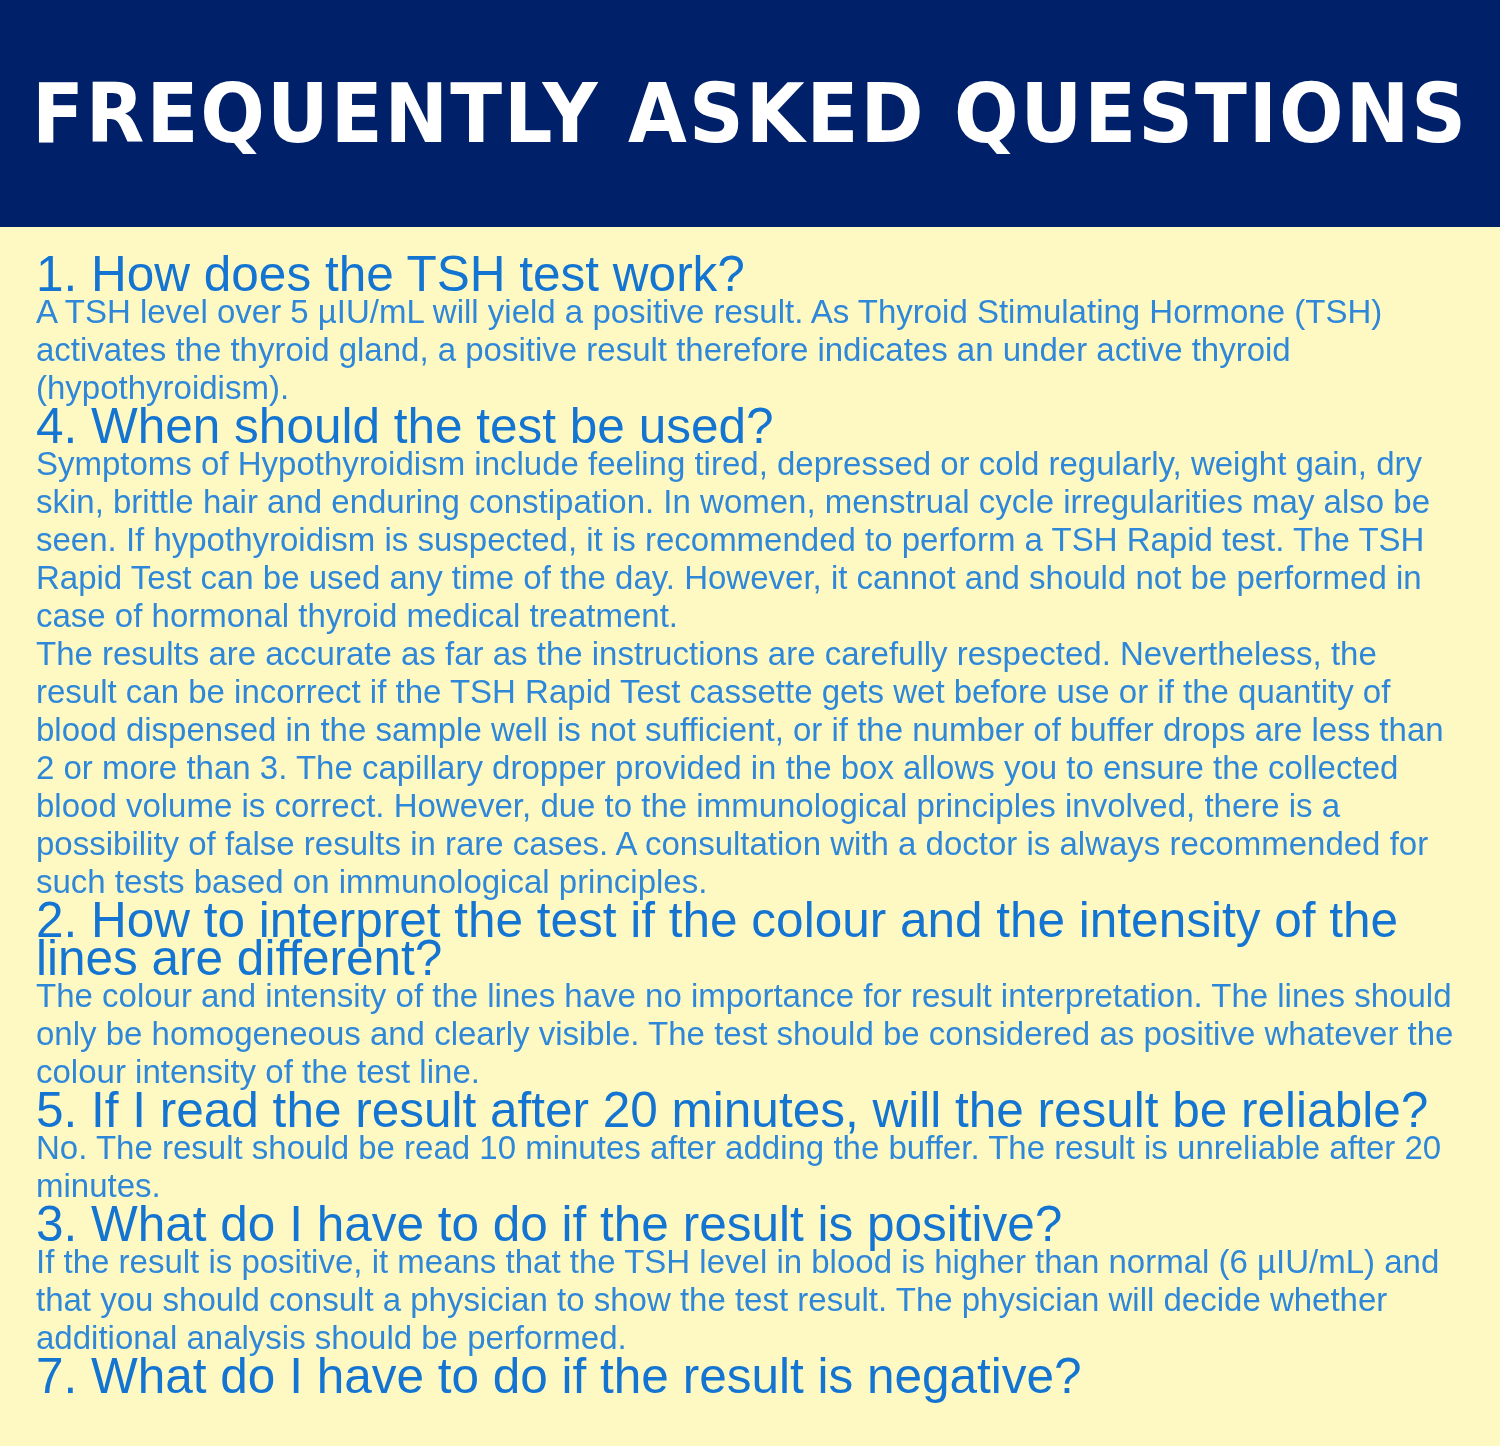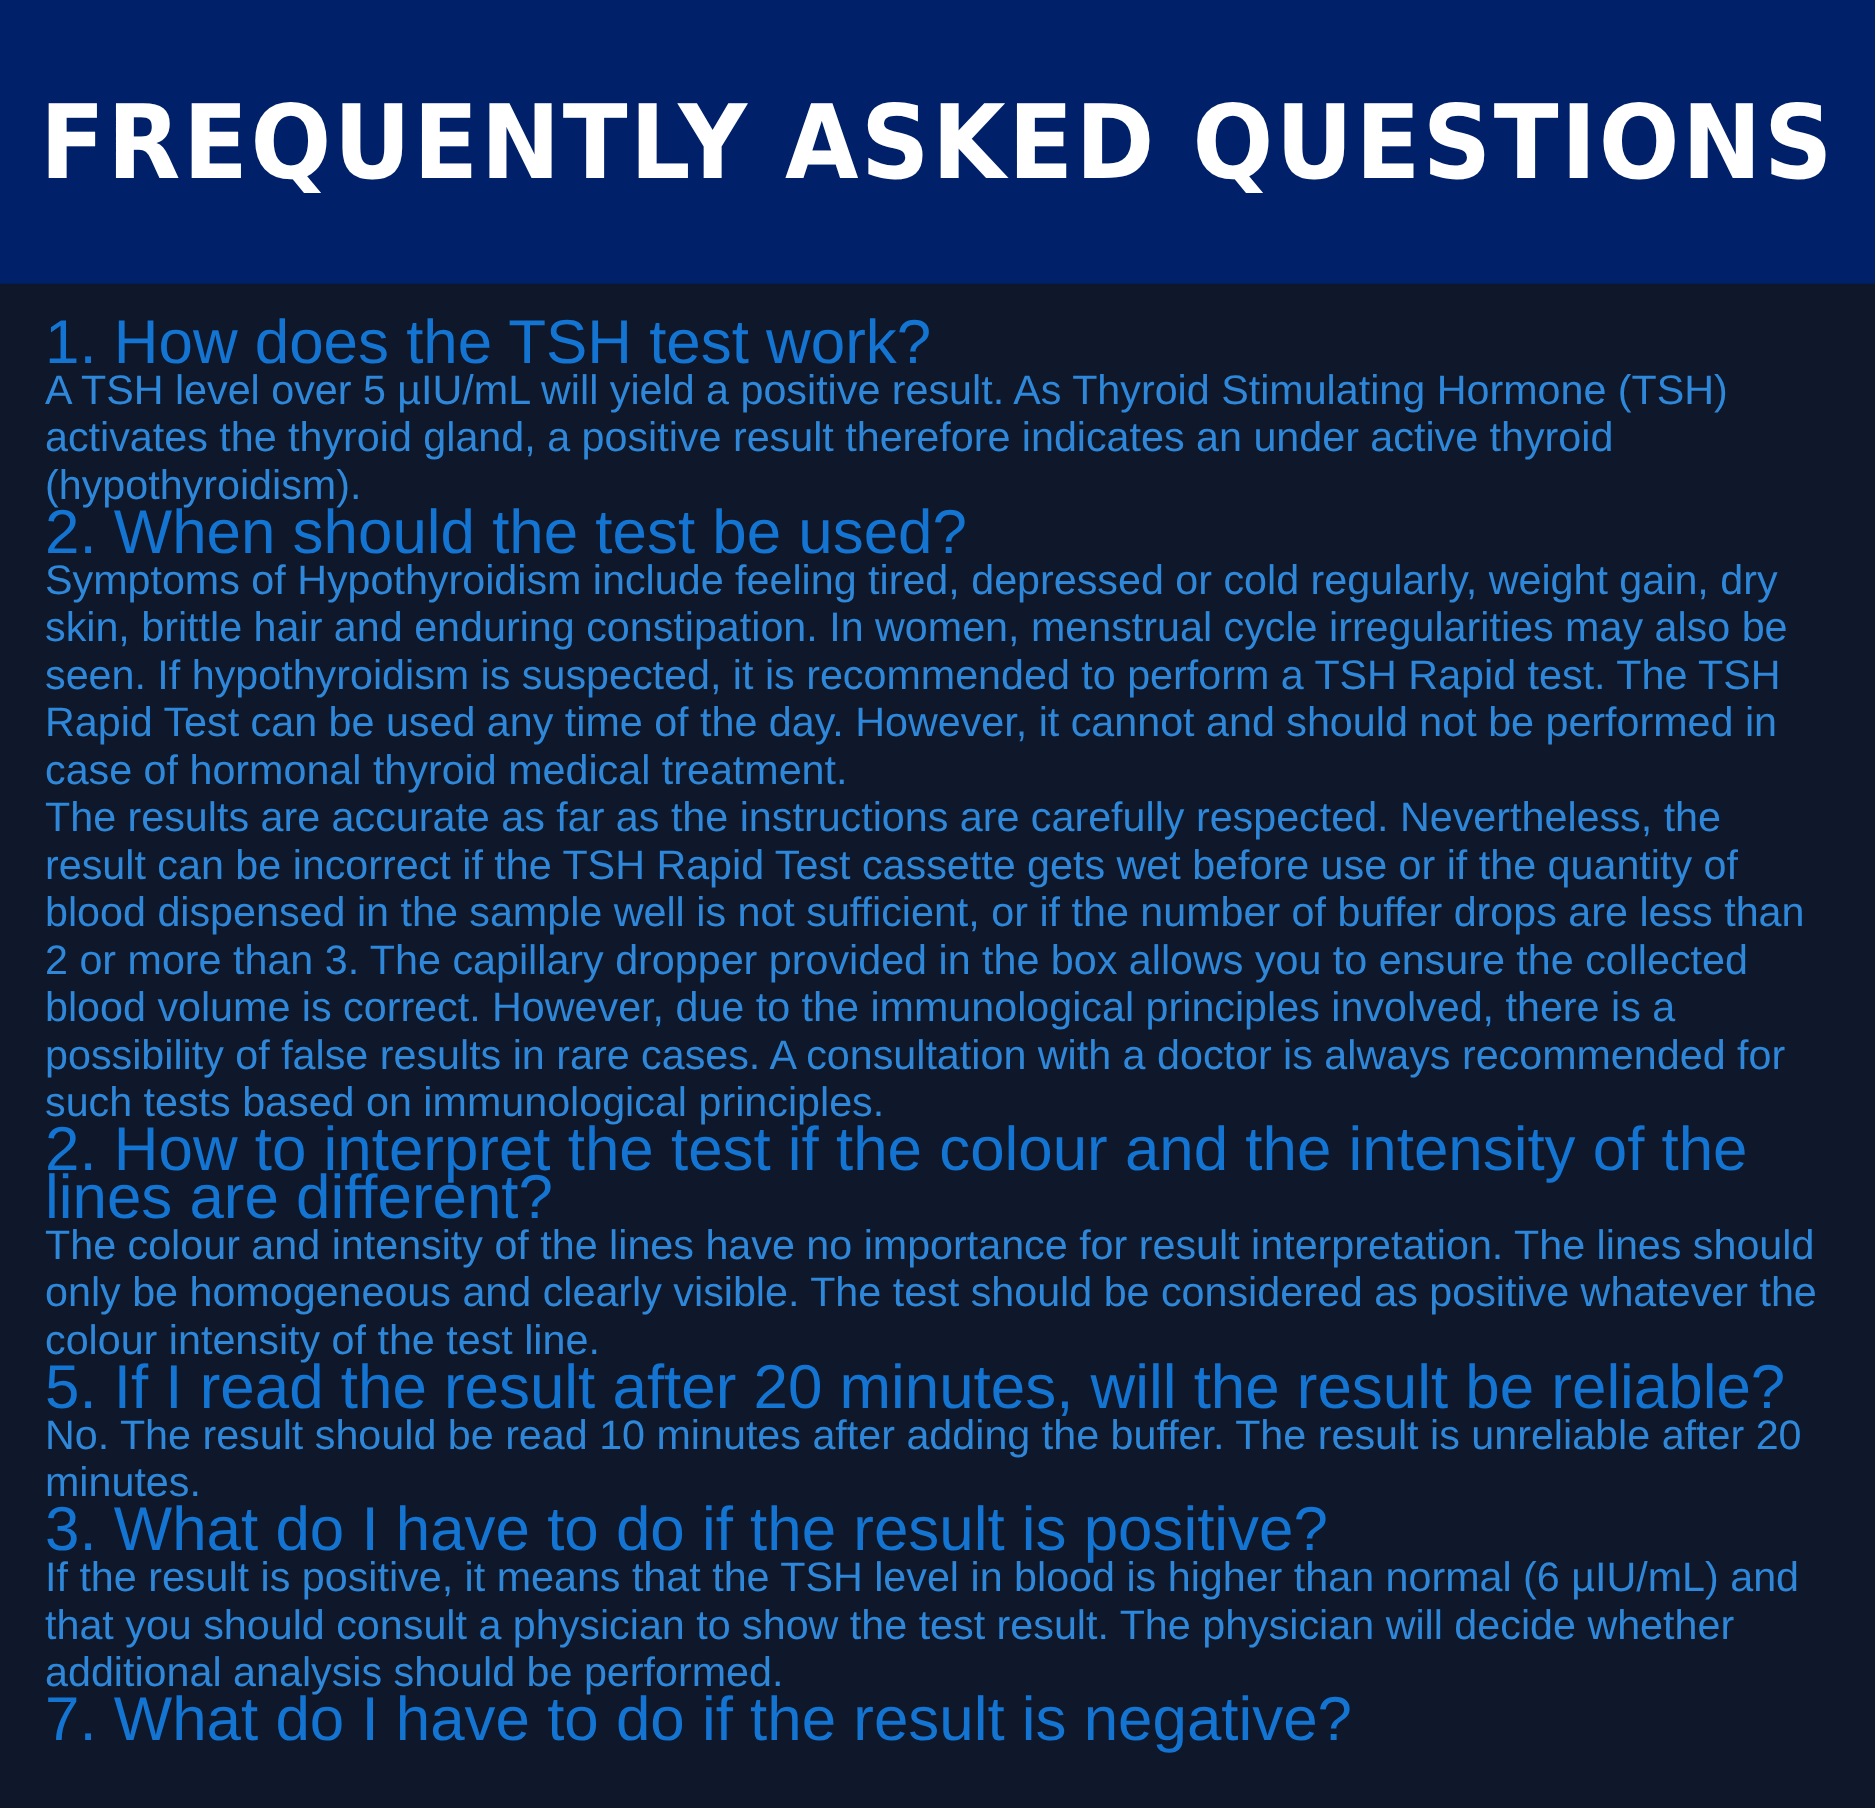--- a/index.html
+++ b/index.html
@@ -3,21 +3,21 @@
 <meta charset="utf-8">
 <style>
   html, body {
     margin: 0;
     padding: 0;
   }
   .page {
     position: relative;
     width: 1500px;
     height: 1446px;
-    background: #0f172a;
+    background: #fef9c3;
     font-family: "Liberation Sans", sans-serif;
     overflow: hidden;
   }
   .header-banner {
     width: 100%;
     height: 227px;
     background: var(--header-bg, #002169);
     display: flex;
     align-items: center;
     justify-content: center;
@@ -61,21 +61,21 @@
   </header>
 
   <main class="faq-main">
 
     <section class="faq-item">
       <h2 class="faq-question">1. How does the TSH test work?</h2>
       <p class="faq-answer">A TSH level over 5 µIU/mL will yield a positive result. As Thyroid Stimulating Hormone (TSH) activates the thyroid gland, a positive result therefore indicates an under active thyroid (hypothyroidism).</p>
     </section>
 
     <section class="faq-item">
-      <h2 class="faq-question">2. When should the test be used?</h2>
+      <h2 class="faq-question">4. When should the test be used?</h2>
       <p class="faq-answer">Symptoms of Hypothyroidism include feeling tired, depressed or cold regularly, weight gain, dry skin, brittle hair and enduring constipation. In women, menstrual cycle irregularities may also be seen. If hypothyroidism is suspected, it is recommended to perform a TSH Rapid test. The TSH Rapid Test can be used any time of the day. However, it cannot and should not be performed in case of hormonal thyroid medical treatment.</p>
     </section>
 
     <section class="faq-item">
       <p class="faq-answer">The results are accurate as far as the instructions are carefully respected. Nevertheless, the result can be incorrect if the TSH Rapid Test cassette gets wet before use or if the quantity of blood dispensed in the sample well is not sufficient, or if the number of buffer drops are less than 2 or more than 3. The capillary dropper provided in the box allows you to ensure the collected blood volume is correct. However, due to the immunological principles involved, there is a possibility of false results in rare cases. A consultation with a doctor is always recommended for such tests based on immunological principles.</p>
     </section>
 
     <section class="faq-item">
       <h2 class="faq-question">2. How to interpret the test if the colour and the intensity of the lines are different?</h2>
       <p class="faq-answer">The colour and intensity of the lines have no importance for result interpretation. The lines should only be homogeneous and clearly visible. The test should be considered as positive whatever the colour intensity of the test line.</p>

